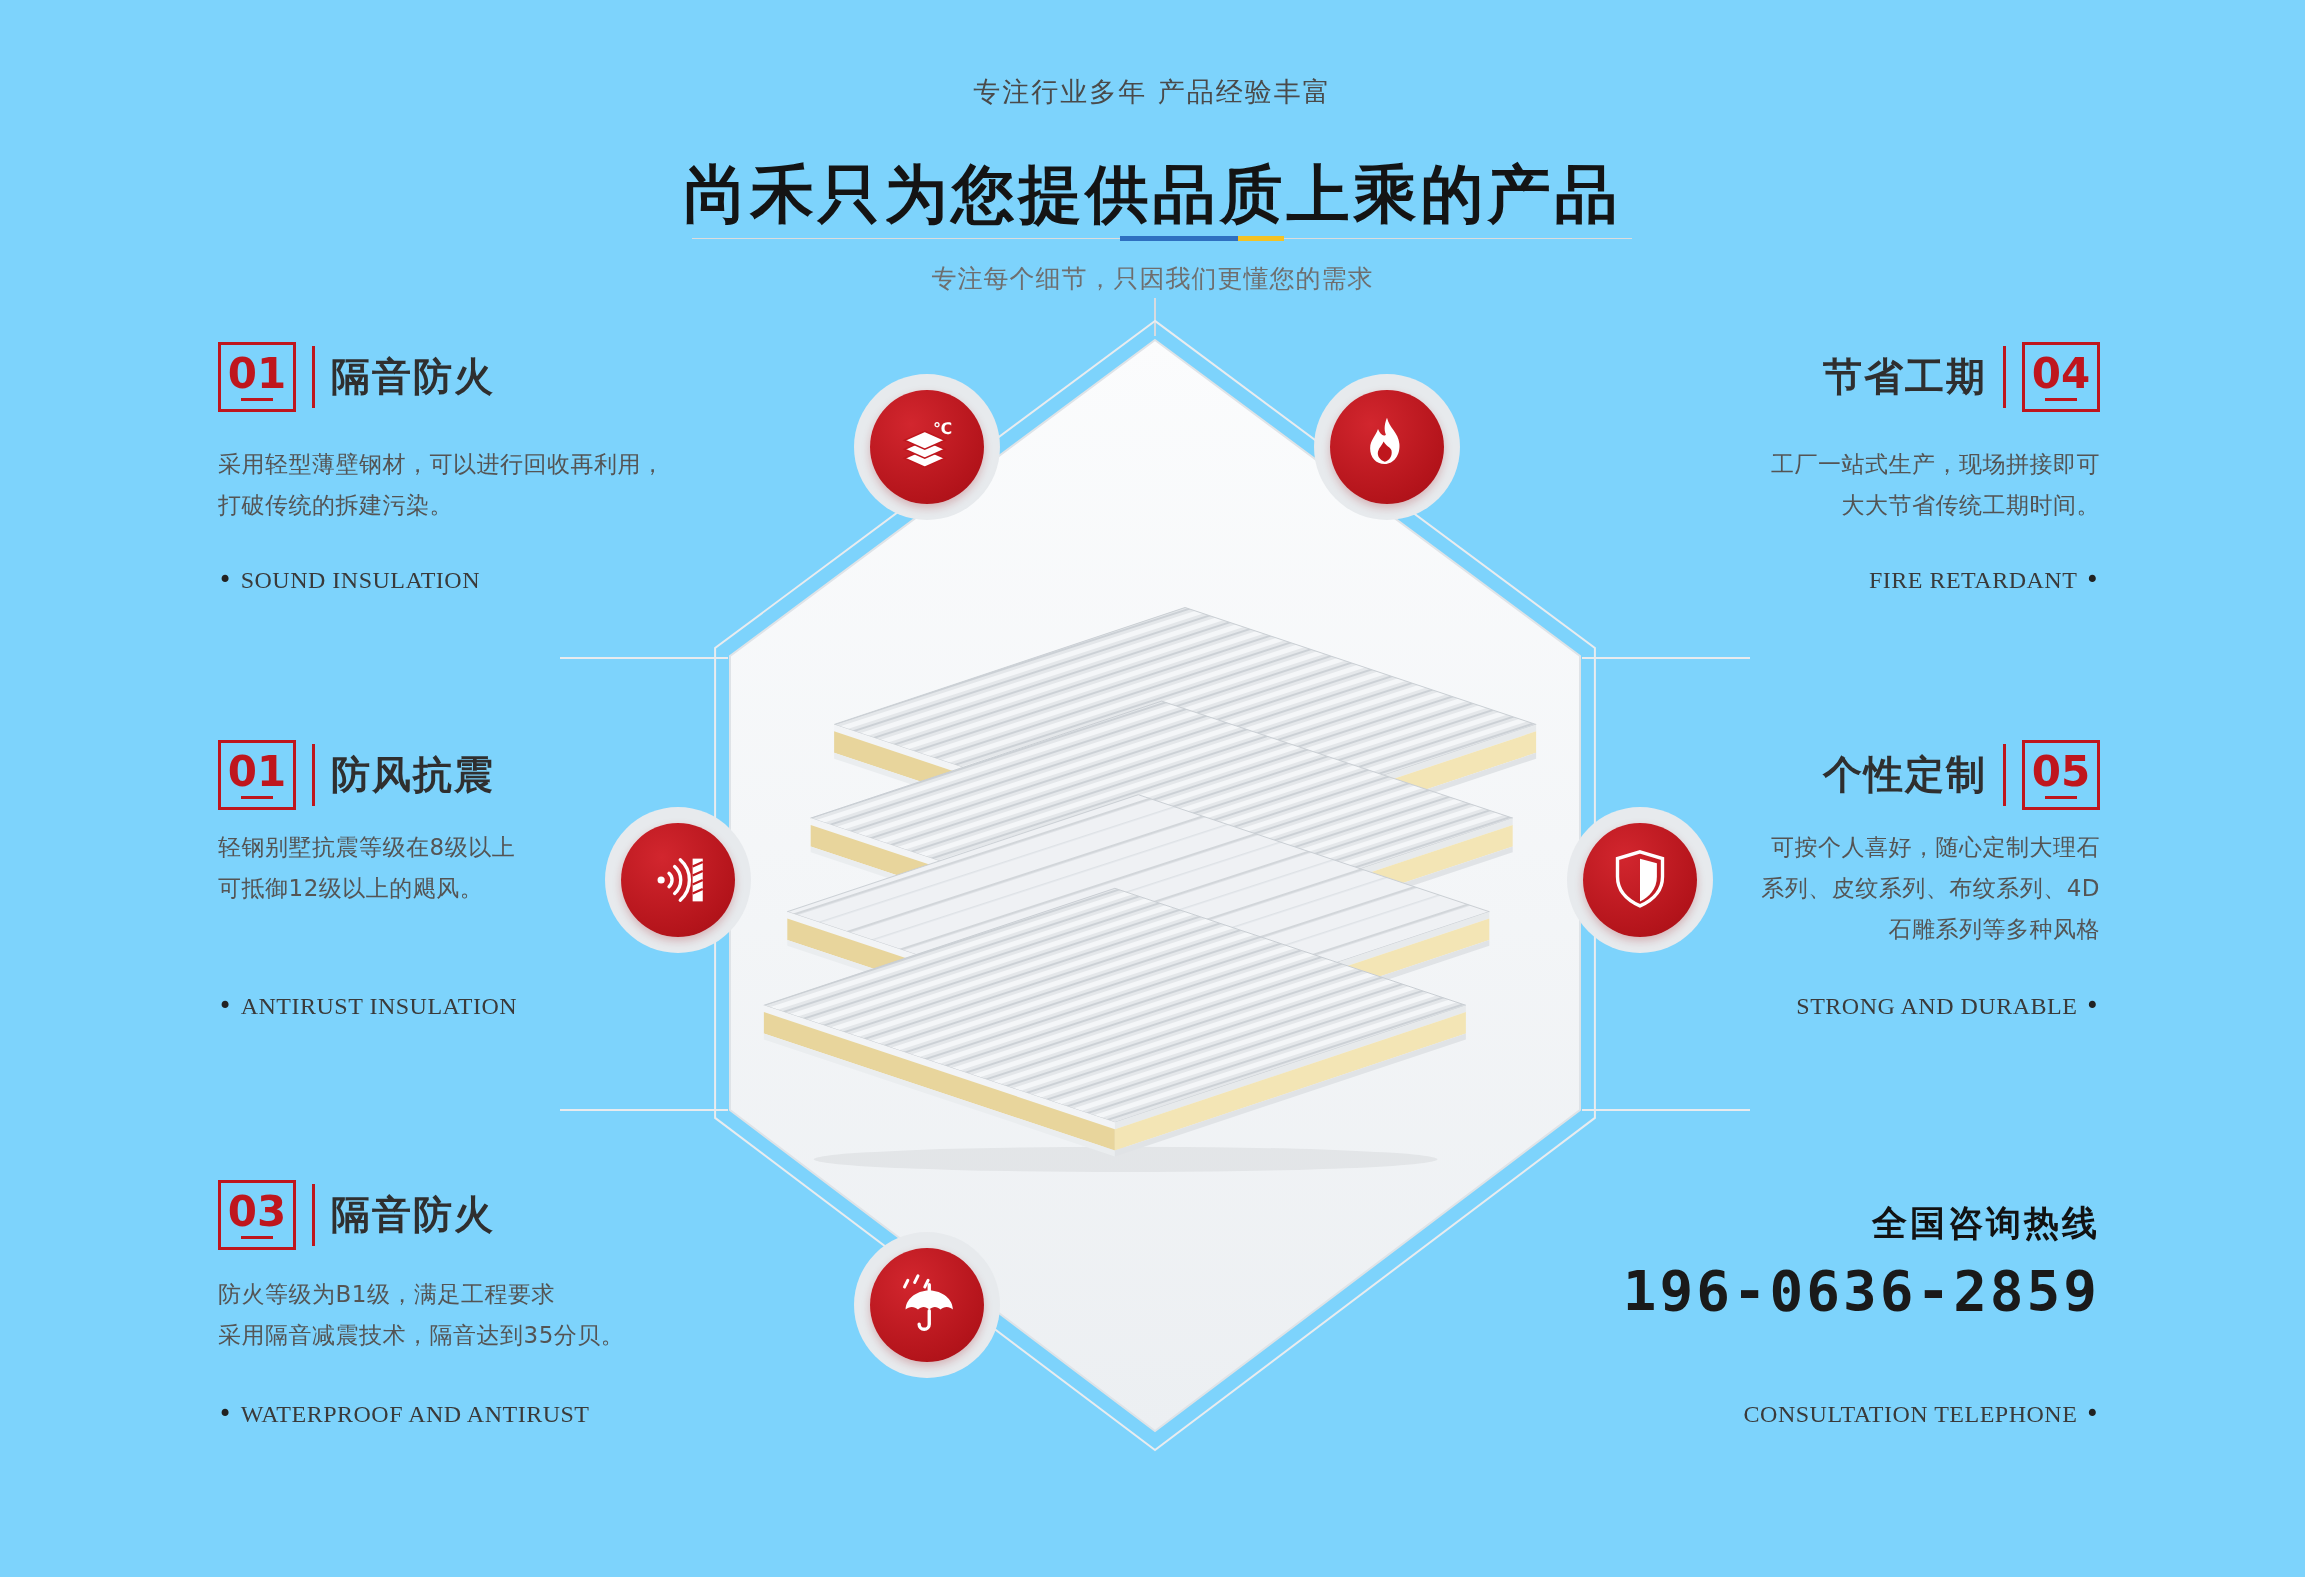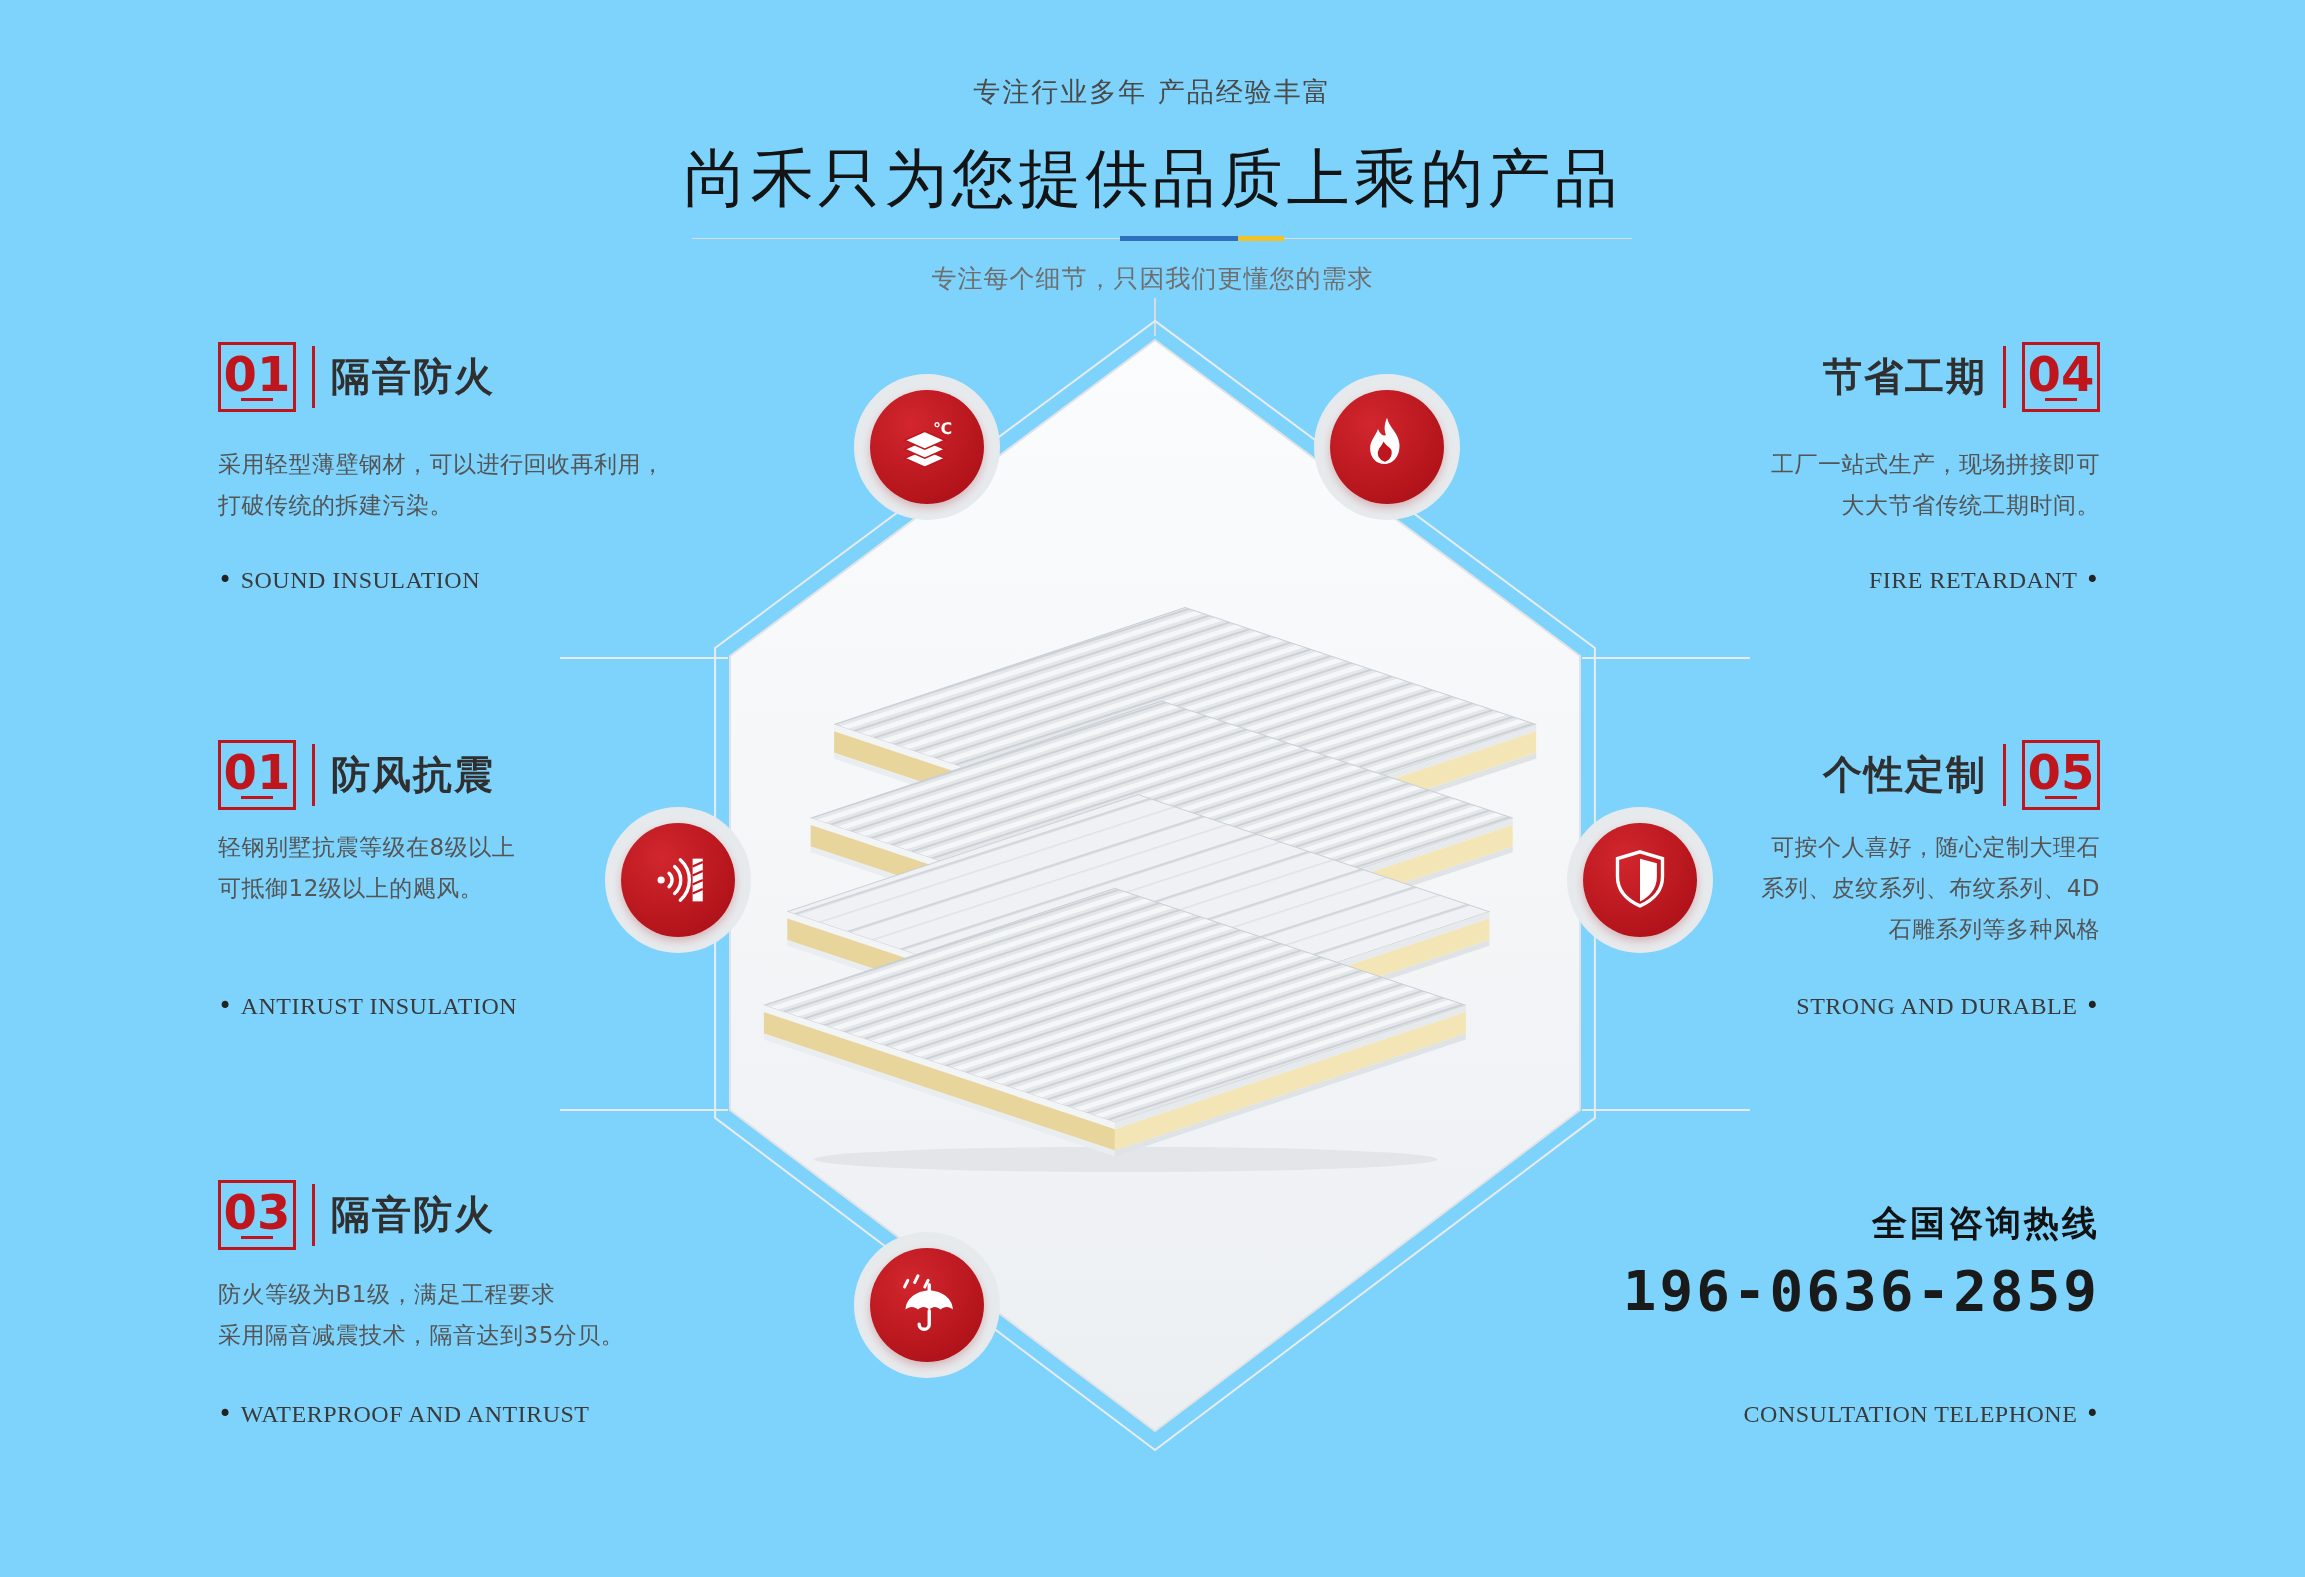--- a/index.html
+++ b/index.html
@@ -3,22 +3,22 @@
 <meta charset="utf-8">
 <style>
   html,body{margin:0;padding:0;background:#fff;}
   .stage{
     position:relative;width:2305px;height:1577px;background:#7dd3fc;overflow:hidden;
     font-family:"DejaVu Sans","Liberation Sans",sans-serif;color:#333;
   }
   
   .tagline{position:absolute;top:74px;left:0;width:100%;text-align:center;
     font-size:27px;color:#4a4a4a;letter-spacing:2px;}
-  .main-title{position:absolute;top:136px;left:0;width:100%;text-align:center;
-    font-size:63px;font-weight:400;color:#141414;letter-spacing:4px;}
+  .main-title{position:absolute;top:152px;left:0;width:100%;text-align:center;
+    font-size:63px;font-weight:700;color:#141414;letter-spacing:4px;}
   .underline{position:absolute;top:238px;left:692px;width:940px;height:1px;background:#dcdcdc;}
   .u-blue{position:absolute;left:428px;top:-2px;width:118px;height:5px;background:#2e6fc0;}
   .u-yellow{position:absolute;left:546px;top:-2px;width:46px;height:5px;background:#f3c224;}
   .subtitle{position:absolute;top:262px;left:0;width:100%;text-align:center;
     font-size:25px;color:#6e6e6e;letter-spacing:1px;}
   
   .bg-svg{position:absolute;left:0;top:0;width:2305px;height:1577px;}
   
   .panel-svg{position:absolute;left:760px;top:588px;width:780px;height:585px;}
   
@@ -33,21 +33,21 @@
   .b-sound{left:605px;top:807px;}
   .b-shield{left:1567px;top:807px;}
   .b-umbrella{left:854px;top:1232px;}
   .b-phone{left:1314px;top:1232px;}
   
   .feat-head{position:absolute;display:flex;align-items:center;height:74px;}
   .feat-head.lft{left:218px;}
   .feat-head.rgt{right:205px;justify-content:flex-start;}
   .num-box{width:78px;height:70px;border:3px solid #bf161d;box-sizing:border-box;
     display:flex;flex-direction:column;align-items:center;justify-content:center;flex:0 0 auto;}
-  .num-box .n{font-size:48px;font-weight:bold;color:#bf161d;line-height:42px;}
+  .num-box .n{font-size:42px;font-weight:bold;color:#bf161d;line-height:42px;}
   .num-box .nu{width:32px;height:3px;background:#bf161d;margin-top:3px;}
   .num-accent{width:3px;height:62px;background:#bf161d;margin:0 16px;flex:0 0 auto;}
   .feat-title{font-size:39px;font-weight:bold;color:#2f2f2f;letter-spacing:2px;white-space:nowrap;}
   .feat-body{position:absolute;font-size:23px;line-height:41px;color:#545454;letter-spacing:.5px;}
   .feat-body.lft{left:218px;width:600px;text-align:left;}
   .feat-body.rgt{right:205px;width:600px;text-align:right;}
   .feat-tag{position:absolute;font-size:24px;color:#3a3a3a;letter-spacing:.5px;white-space:nowrap;
     font-family:"Liberation Serif","DejaVu Serif",serif;}
   .feat-tag.lft{left:218px;}
   .feat-tag.rgt{right:205px;text-align:center;}

